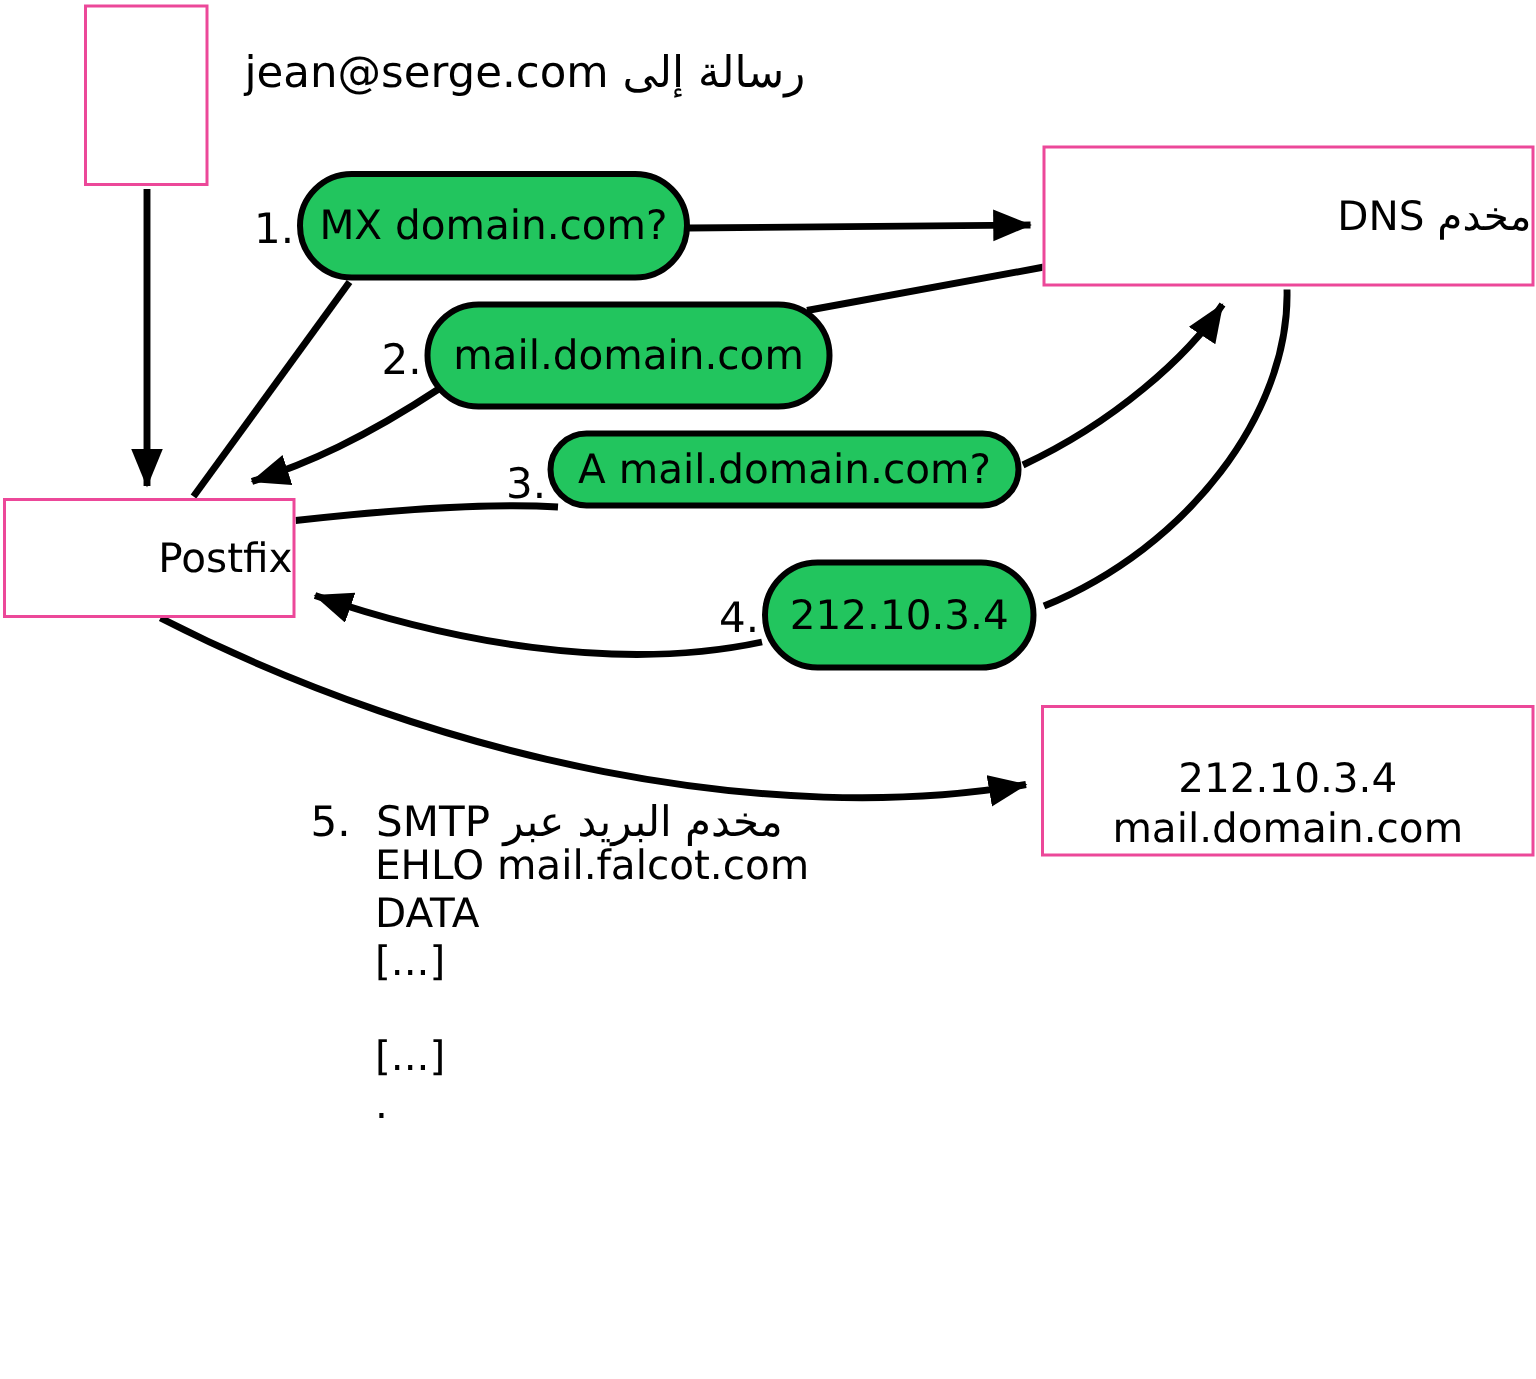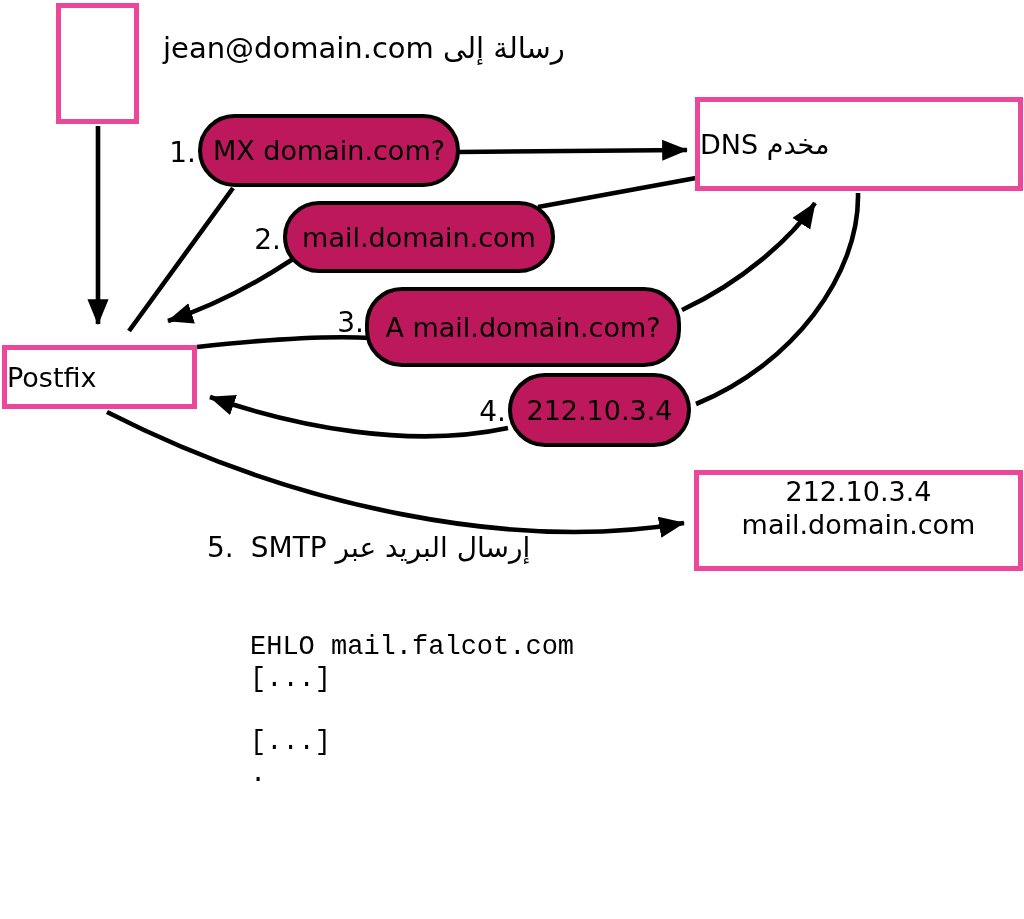--- a/index.html
+++ b/index.html
@@ -2,51 +2,51 @@
 <html><head>
 <meta charset="utf-8">
 <style>
   html,body{margin:0;padding:0;background:#fff;}
   .canvas{
     position:relative;width:1024px;height:919px;background:#ffffff;
     font-family:"DejaVu Sans","Liberation Sans",sans-serif;color:#000;overflow:hidden;
   }
   .wires{position:absolute;left:0;top:0;width:1024px;height:919px;pointer-events:none;}
   .box{
-    position:absolute;border:5px solid #ec4899;background:#fff;box-sizing:border-box;
-    display:flex;align-items:center;justify-content:flex-start;text-align:center;
+    position:absolute;border:2px solid #ec4899;background:#fff;box-sizing:border-box;
+    display:flex;align-items:center;justify-content:flex-end;text-align:center;
     font-size:27px;line-height:33px;
   }
   .sender{left:56px;top:3px;width:83px;height:121px;}
-  .postfix{left:2px;top:345px;width:195px;height:64px;}
+  .postfix{left:2px;top:332px;width:195px;height:80px;}
   .dns{left:695px;top:97px;width:328px;height:94px;}
   .dest{left:694px;top:470px;width:329px;height:101px;flex-direction:column;}
   .pill{
-    position:absolute;border:4px solid #000;border-radius:37px;background:#be185d;
+    position:absolute;border:4px solid #000;border-radius:37px;background:#22c55e;
     box-sizing:border-box;display:flex;align-items:center;justify-content:center;
     font-size:27px;white-space:nowrap;
   }
   .pill1{left:198px;top:114px;width:262px;height:73px;}
   .pill2{left:283px;top:201px;width:272px;height:72px;}
-  .pill3{left:365px;top:287px;width:316px;height:80px;}
+  .pill3{left:365px;top:287px;width:316px;height:52px;}
   .pill4{left:508px;top:373px;width:183px;height:74px;}
   .num{
     position:absolute;width:42px;text-align:right;font-size:28px;line-height:34px;
     white-space:nowrap;
   }
   .n1{left:154px;top:136px;}
   .n2{left:239px;top:223px;}
   .n3{left:322px;top:306px;}
   .n4{left:464px;top:395px;}
   .msg{position:absolute;left:163px;top:31px;font-size:29px;line-height:34px;white-space:nowrap;}
   .step5{
     position:absolute;left:207px;top:531px;font-size:28px;line-height:34px;
     display:flex;gap:17px;white-space:nowrap;
   }
-  .smtp{position:absolute;left:250px;top:632px;font-size:27px;font-family:Liberation Mono, monospace;}
+  .smtp{position:absolute;left:250px;top:562px;font-size:27px;}
   .smtp-line{height:31.8px;line-height:31.8px;white-space:pre;}
 </style>
 </head>
 <body>
 
 <div class="canvas">
 
   <svg class="wires" viewBox="0 0 1024 919" aria-hidden="true">
     <defs>
       <marker id="ah" markerUnits="strokeWidth" markerWidth="5.9" markerHeight="5" refX="5.4" refY="2.3" orient="auto">
@@ -63,21 +63,21 @@
       <path d="M682,310 C742,282 792,238 815,203" marker-end="url(#ah)"></path>
       <path d="M858,193 C860,275 792,365 696,404"></path>
       <path d="M508,428 C410,449 297,427 210,397" marker-end="url(#ah)"></path>
       <path d="M107,412 C295,508 515,552 684,523" marker-end="url(#ah)"></path>
     </g>
   </svg>
 
   <div class="box sender"></div>
 
   <div class="msg">
-    <span dir="rtl">رسالة إلى jean@domain.com</span>
+    <span dir="rtl">رسالة إلى jean@serge.com</span>
   </div>
 
   <div class="box postfix">
     <span>Postfix</span>
   </div>
 
   <div class="box dns">
     <span dir="rtl">مخدم DNS</span>
   </div>
 
@@ -101,24 +101,25 @@
     <span>A mail.domain.com?</span>
   </div>
 
   <div class="num n4">4.</div>
   <div class="pill pill4">
     <span>212.10.3.4</span>
   </div>
 
   <div class="step5">
     <span>5.</span>
-    <span dir="rtl">إرسال البريد عبر SMTP</span>
+    <span dir="rtl">مخدم البريد عبر SMTP</span>
   </div>
 
   <div class="smtp">
     <div class="smtp-line">EHLO mail.falcot.com</div>
+    <div class="smtp-line">DATA</div>
     <div class="smtp-line">[...]</div>
     <div class="smtp-line"></div>
     <div class="smtp-line">[...]</div>
     <div class="smtp-line">.</div>
   </div>
 
 </div>
 
 </body></html>

